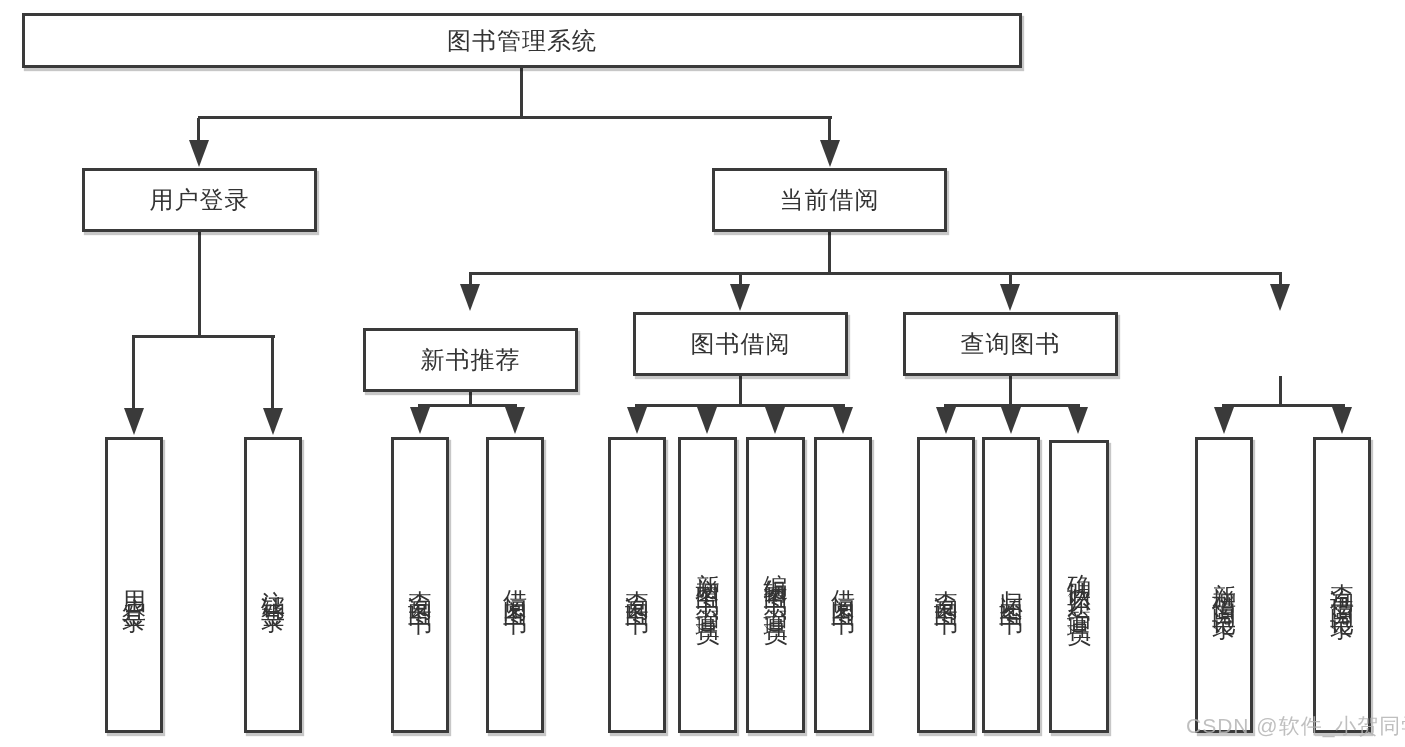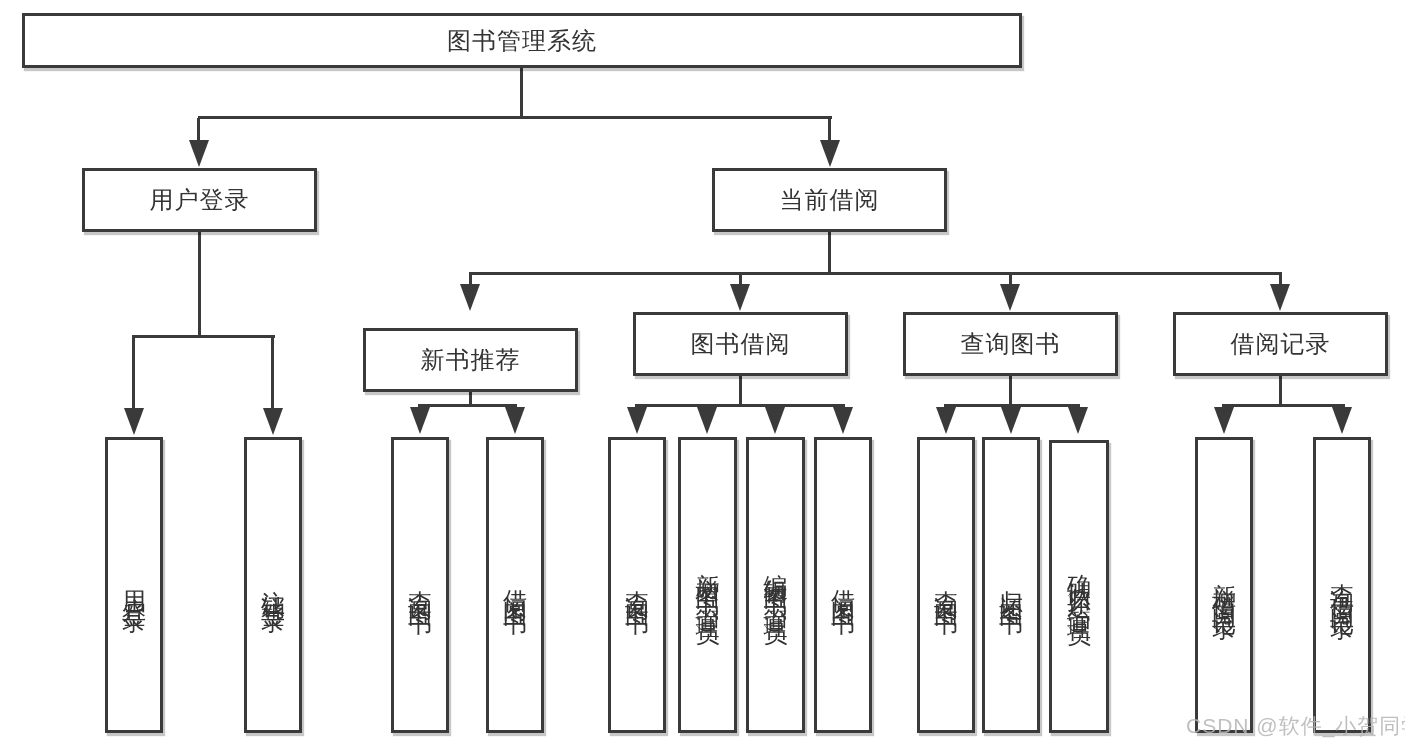--- a/index.html
+++ b/index.html
@@ -104,23 +104,20 @@
 
   <div class="node" style="left:363px; top:328px; width:215px; height:64px;">
     <span>新书推荐</span>
   </div>
   <div class="node" style="left:633px; top:312px; width:215px; height:64px;">
     <span>图书借阅</span>
   </div>
   <div class="node" style="left:903px; top:312px; width:215px; height:64px;">
     <span>查询图书</span>
   </div>
-  <div class="node" style="left:1173px; top:312px; width:215px; height:64px;">
-    <span>借阅记录</span>
-  </div>
 
   <div class="v" style="left:469px; top:376px; height:30px;"></div>
   <div class="h" style="left:418px; top:404px; width:99px;"></div>
   <div class="a" style="left:410px; top:407px;"></div>
   <div class="a" style="left:505px; top:407px;"></div>
 
   <div class="v" style="left:739px; top:376px; height:30px;"></div>
   <div class="h" style="left:635px; top:404px; width:210px;"></div>
   <div class="a" style="left:627px; top:407px;"></div>
   <div class="a" style="left:697px; top:407px;"></div>

